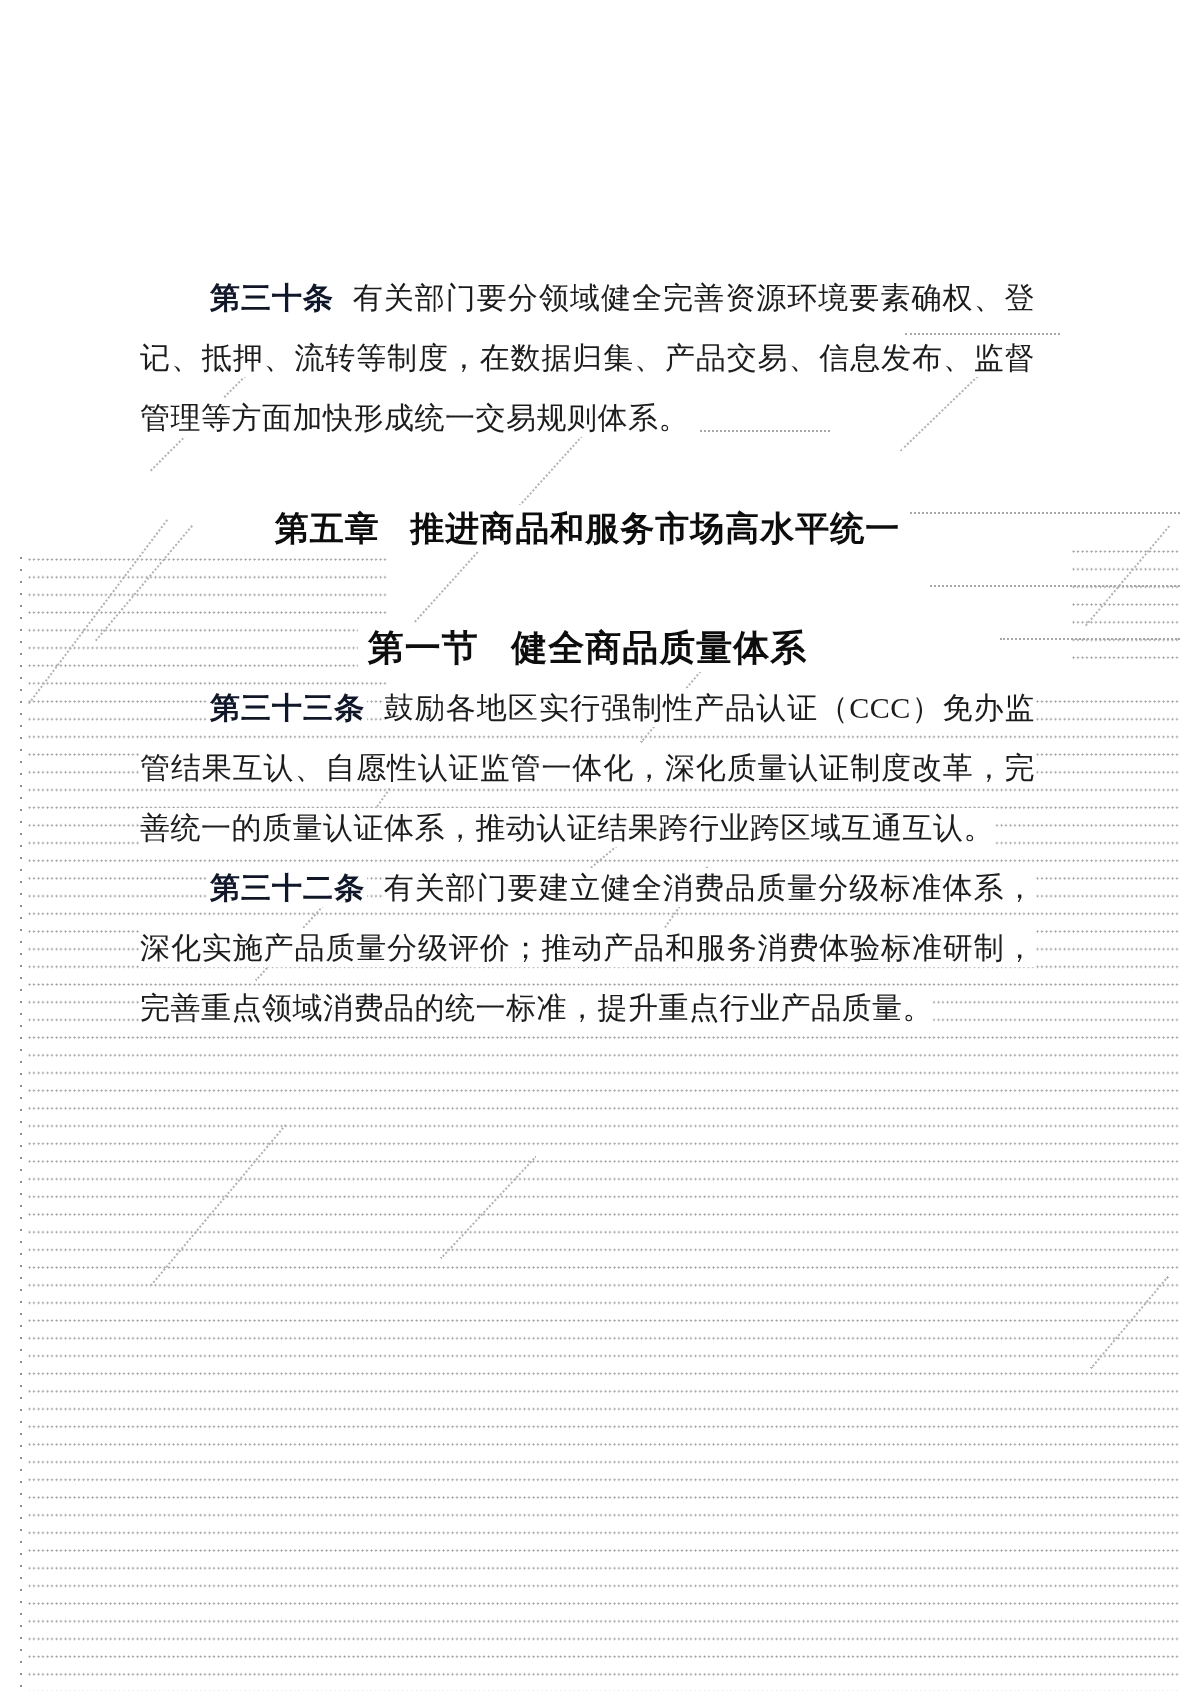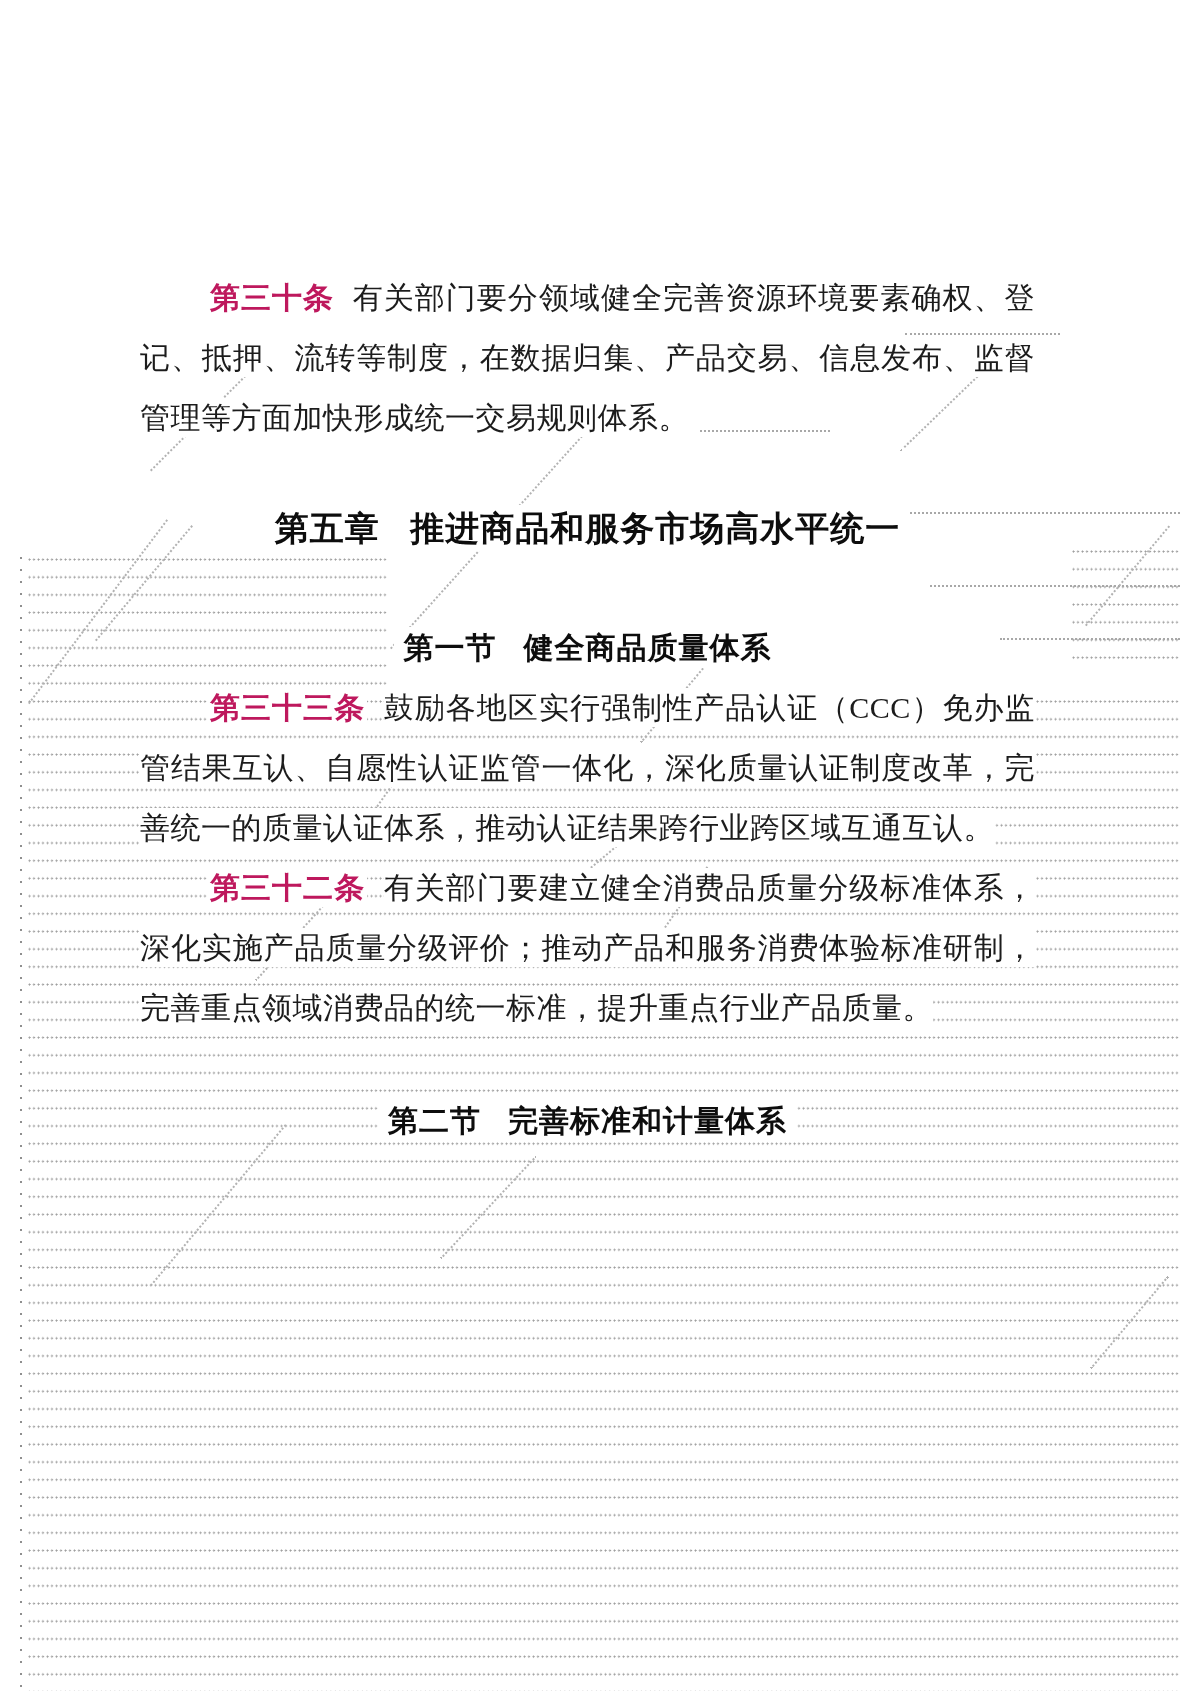--- a/index.html
+++ b/index.html
@@ -50,21 +50,21 @@
     font-size:30px;
     line-height:60px;
     text-align:justify;
     text-justify:inter-character;
     text-indent:68px;
     letter-spacing:0.5px;
   }
   p.art b.term {
     font-family:"Liberation Sans", sans-serif;
     font-weight:bold;
-    color:#be185d;
+    color:#0f172a;
     margin-right:0.55em;
     background:#fff;
     padding:3px 2px;
   }
   p.art span.txt {
     background:#fff;
     padding:3px 0;
     box-decoration-break:clone;
     -webkit-box-decoration-break:clone;
   }
@@ -74,21 +74,21 @@
     font-family:"Liberation Sans", sans-serif;
     font-size:34px; font-weight:bold;
     line-height:60px;
     text-align:center;
     color:#0d0d0d;
     letter-spacing:1px;
   }
   h2.section {
     margin:60px 0 0 0;
     font-family:"Liberation Sans", sans-serif;
-    font-size:30px; font-weight:bold;
+    font-size:36px; font-weight:bold;
     line-height:60px;
     text-align:center;
     color:#0d0d0d;
     letter-spacing:1px;
   }
   h2.section.second { margin-top:53px; }
   .band { background:#fff; padding:4px 10px; }
   .hlabel { margin-right:0.9em; }
   .art-block-mid { margin-top:60px; }
 </style>
@@ -139,18 +139,15 @@
     </h2>
 
     <p class="art">
       <b class="term">第三十三条</b><span class="txt">鼓励各地区实行强制性产品认证（CCC）免办监管结果互认、自愿性认证监管一体化，深化质量认证制度改革，完善统一的质量认证体系，推动认证结果跨行业跨区域互通互认。</span>
     </p>
 
     <p class="art art-block-mid">
       <b class="term">第三十二条</b><span class="txt">有关部门要建立健全消费品质量分级标准体系，深化实施产品质量分级评价；推动产品和服务消费体验标准研制，完善重点领域消费品的统一标准，提升重点行业产品质量。</span>
     </p>
 
-    <h2 class="section second">
-      <span class="band"><span class="hlabel">第二节</span><span>完善标准和计量体系</span></span>
-    </h2>
 
   </div>
 </div>
 
 </body></html>

